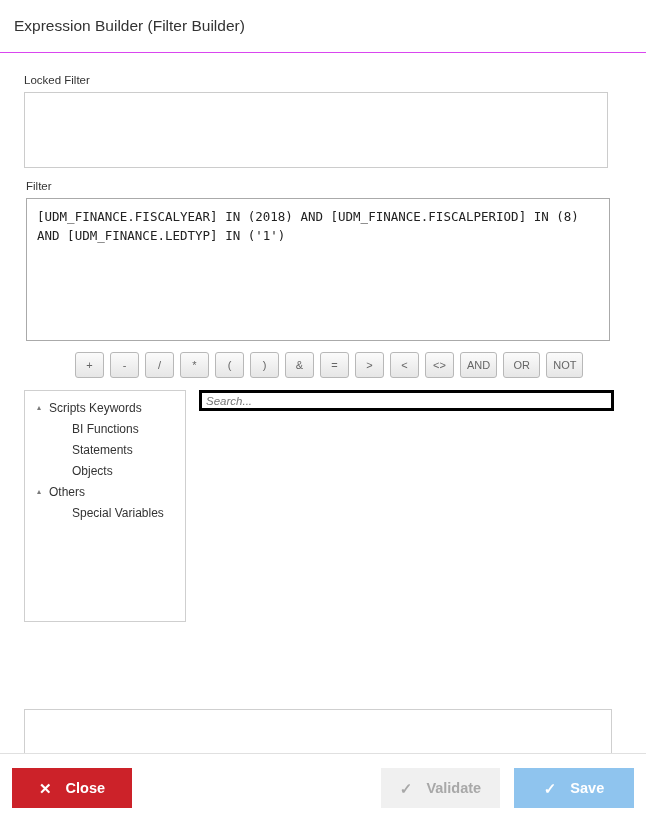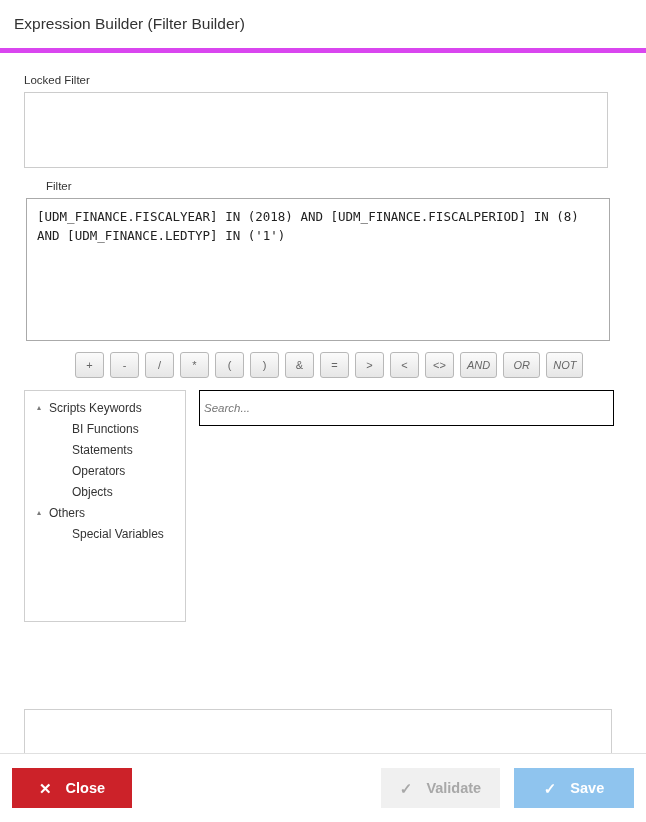--- a/index.html
+++ b/index.html
@@ -19,21 +19,21 @@
     width: 646px;
     height: 822px;
     display: flex;
     flex-direction: column;
     background: #ffffff;
     box-sizing: border-box;
   }
   .dialog-header {
     height: 53px;
     min-height: 53px;
-    border-bottom: 5px solid #d946ef;
+    border-bottom: 1px solid #d946ef;
     display: flex;
     align-items: center;
     padding-left: 14px;
     box-sizing: border-box;
   }
   .dialog-title {
     font-size: 15.5px;
     color: #333333;
     font-weight: normal;
   }
@@ -47,21 +47,21 @@
     font-size: 11.5px;
     font-weight: normal;
     color: #333333;
     margin-top: 21px;
     margin-bottom: 6px;
   }
   .label-locked {
     margin-left: 0px;
   }
   .label-filter {
-    margin-left: 22px;
+    margin-left: 2px;
     margin-top: 12px;
   }
   .locked-filter-box {
     width: 584px;
     height: 76px;
     border: 1px solid #cccccc;
     background: #ffffff;
     box-sizing: border-box;
     resize: none;
     outline: none;
@@ -112,21 +112,20 @@
     display: inline-flex;
     align-items: center;
     justify-content: center;
     padding: 0 6px;
     box-sizing: border-box;
     cursor: pointer;
     user-select: none;
   }
   .op-btn.wide {
     min-width: 37px;
-    font-style: italic;
   }
   .mid-area {
     display: flex;
     margin-top: 12px;
     gap: 13px;
   }
   .tree-panel {
     width: 162px;
     height: 232px;
     border: 1px solid #cfcfcf;
@@ -156,22 +155,22 @@
     padding-left: 12px;
   }
   .tree-node.level2-nocaret {
     padding-left: 47px;
   }
   .right-panel {
     flex: 1;
   }
   .search-input {
     width: 415px;
-    height: 36px;
-    border: 1px solid #000000;
+    height: 21px;
+    border: 3px solid #000000;
     box-sizing: border-box;
     font-size: 11.5px;
     font-style: italic;
     color: #9a9a9a;
     padding: 0 4px;
     outline: none;
     font-family: "Liberation Sans", sans-serif;
     background: #ffffff;
   }
   .bottom-box {
@@ -274,23 +273,20 @@
           <span class="caret">▴</span>
           <span>Scripts Keywords</span>
         </div>
         <div class="tree-node level2-nocaret">
           <span>BI Functions</span>
         </div>
         <div class="tree-node level2-nocaret">
           <span>Statements</span>
         </div>
         <div class="tree-node level2-nocaret">
-          <span>Operators</span>
-        </div>
-        <div class="tree-node level2-nocaret">
           <span>Objects</span>
         </div>
         <div class="tree-node level1">
           <span class="caret">▴</span>
           <span>Others</span>
         </div>
         <div class="tree-node level2-nocaret">
           <span>Special Variables</span>
         </div>
       </div>

